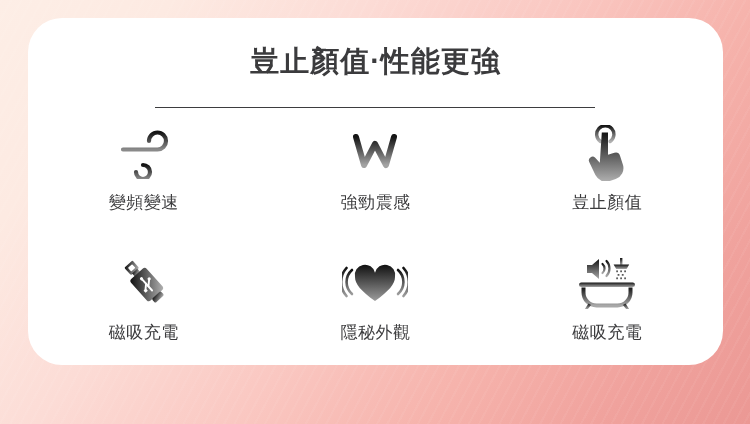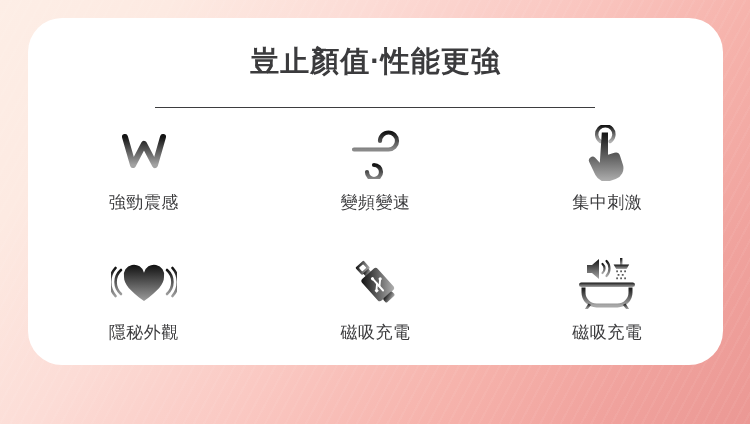--- a/index.html
+++ b/index.html
@@ -121,54 +121,54 @@
   <div class="card">
 
     <div class="title">豈止顏值·性能更強</div>
 
     <div class="divider"></div>
 
     <div class="grid">
 
       <div class="cell">
         <div class="icon-box">
-          <svg width="56" height="46" viewBox="0 0 56 46">
-            <defs>
-              <linearGradient id="g2" x1="0" y1="0" x2="0" y2="1">
-                <stop offset="0%" stop-color="#141414"></stop>
-                <stop offset="100%" stop-color="#a3a3a3"></stop>
-              </linearGradient>
-            </defs>
-            <g fill="none" stroke="url(#g2)" stroke-width="6" stroke-linecap="round" stroke-linejoin="round">
-              <path d="M9 7 L17 35 L28 14 L39 35 L47 7"></path>
-            </g>
-          </svg>
-        </div>
-        <div class="cell-label">強勁震感</div>
-      </div>
-
-      <div class="cell">
-        <div class="icon-box">
           <svg width="62" height="52" viewBox="0 0 62 52">
             <defs>
               <linearGradient id="g1" x1="0" y1="0" x2="0" y2="1">
                 <stop offset="0%" stop-color="#141414"></stop>
                 <stop offset="100%" stop-color="#8a8a8a"></stop>
               </linearGradient>
             </defs>
             <g fill="none" stroke="url(#g1)" stroke-width="4.2" stroke-linecap="round">
               <path d="M8 14 H36"></path>
               <path d="M36 14 a8.5 8.5 0 1 1 8.5 8.5 H10"></path>
               <path d="M12 30 H42"></path>
               <path d="M8 38 H30"></path>
               <path d="M30 38 a7 7 0 1 1 -7 7"></path>
             </g>
           </svg>
         </div>
         <div class="cell-label">變頻變速</div>
+      </div>
+
+      <div class="cell">
+        <div class="icon-box">
+          <svg width="56" height="46" viewBox="0 0 56 46">
+            <defs>
+              <linearGradient id="g2" x1="0" y1="0" x2="0" y2="1">
+                <stop offset="0%" stop-color="#141414"></stop>
+                <stop offset="100%" stop-color="#a3a3a3"></stop>
+              </linearGradient>
+            </defs>
+            <g fill="none" stroke="url(#g2)" stroke-width="6" stroke-linecap="round" stroke-linejoin="round">
+              <path d="M9 7 L17 35 L28 14 L39 35 L47 7"></path>
+            </g>
+          </svg>
+        </div>
+        <div class="cell-label">強勁震感</div>
       </div>
 
       <div class="cell">
         <div class="icon-box">
           <svg width="50" height="56" viewBox="0 0 50 56">
             <defs>
               <linearGradient id="g3" x1="0" y1="0" x2="0" y2="1">
                 <stop offset="0%" stop-color="#141414"></stop>
                 <stop offset="100%" stop-color="#b0b0b0"></stop>
               </linearGradient>
@@ -185,21 +185,54 @@
               l3.0 9.4
               a11.5 11.5 0 0 1 -7.3 14.0
               l-6.2 2.0
               a11.8 11.8 0 0 1 -14.1 -6.0
               l-6.2 -13.0
               a3.8 3.8 0 0 1 6.0 -4.4
               l4.6 5.0
               z"></path>
           </svg>
         </div>
-        <div class="cell-label">集中刺激</div>
+        <div class="cell-label">豈止顏值</div>
+      </div>
+
+      <div class="cell">
+        <div class="icon-box">
+          <svg width="56" height="56" viewBox="0 0 56 56">
+            <defs>
+              <linearGradient id="g5" x1="0.1" y1="0" x2="0.9" y2="1">
+                <stop offset="0%" stop-color="#141414"></stop>
+                <stop offset="100%" stop-color="#adadad"></stop>
+              </linearGradient>
+            </defs>
+            <g transform="rotate(-42 28 28)">
+
+              <rect x="23.5" y="3.5" width="11" height="10" rx="1.2" fill="url(#g5)"></rect>
+              <rect x="26.2" y="6.0" width="5.6" height="5.0" rx="0.8" fill="#ffffff"></rect>
+
+              <rect x="25.5" y="13.0" width="7" height="4" fill="url(#g5)"></rect>
+
+              <rect x="18.5" y="16.5" width="21" height="29" rx="3" fill="url(#g5)"></rect>
+              <rect x="23.0" y="45.0" width="12" height="5.5" rx="1.6" fill="url(#g5)"></rect>
+
+              <g fill="none" stroke="#ffffff" stroke-width="1.9" stroke-linecap="round" stroke-linejoin="round">
+                <path d="M29 24.5 V39"></path>
+                <path d="M29 30 L24 34.5"></path>
+                <path d="M29 33.5 L34 29"></path>
+                <circle cx="29" cy="23.2" r="1.6" fill="#ffffff" stroke="none"></circle>
+                <rect x="22.6" y="33.4" width="3.0" height="3.0" fill="#ffffff" stroke="none"></rect>
+                <circle cx="34.6" cy="28.4" r="1.6" fill="#ffffff" stroke="none"></circle>
+              </g>
+            </g>
+          </svg>
+        </div>
+        <div class="cell-label">磁吸充電</div>
       </div>
 
       <div class="cell">
         <div class="icon-box">
           <svg width="66" height="44" viewBox="0 0 66 44">
             <defs>
               <linearGradient id="g4" x1="0" y1="0" x2="0" y2="1">
                 <stop offset="0%" stop-color="#111111"></stop>
                 <stop offset="100%" stop-color="#9c9c9c"></stop>
               </linearGradient>
@@ -216,53 +249,20 @@
               <path d="M56 9 a16 16 0 0 1 0 24"></path>
               <path d="M61.5 7 a21 21 0 0 1 0 28"></path>
             </g>
           </svg>
         </div>
         <div class="cell-label">隱秘外觀</div>
       </div>
 
       <div class="cell">
         <div class="icon-box">
-          <svg width="56" height="56" viewBox="0 0 56 56">
-            <defs>
-              <linearGradient id="g5" x1="0.1" y1="0" x2="0.9" y2="1">
-                <stop offset="0%" stop-color="#141414"></stop>
-                <stop offset="100%" stop-color="#adadad"></stop>
-              </linearGradient>
-            </defs>
-            <g transform="rotate(-42 28 28)">
-
-              <rect x="23.5" y="3.5" width="11" height="10" rx="1.2" fill="url(#g5)"></rect>
-              <rect x="26.2" y="6.0" width="5.6" height="5.0" rx="0.8" fill="#ffffff"></rect>
-
-              <rect x="25.5" y="13.0" width="7" height="4" fill="url(#g5)"></rect>
-
-              <rect x="18.5" y="16.5" width="21" height="29" rx="3" fill="url(#g5)"></rect>
-              <rect x="23.0" y="45.0" width="12" height="5.5" rx="1.6" fill="url(#g5)"></rect>
-
-              <g fill="none" stroke="#ffffff" stroke-width="1.9" stroke-linecap="round" stroke-linejoin="round">
-                <path d="M29 24.5 V39"></path>
-                <path d="M29 30 L24 34.5"></path>
-                <path d="M29 33.5 L34 29"></path>
-                <circle cx="29" cy="23.2" r="1.6" fill="#ffffff" stroke="none"></circle>
-                <rect x="22.6" y="33.4" width="3.0" height="3.0" fill="#ffffff" stroke="none"></rect>
-                <circle cx="34.6" cy="28.4" r="1.6" fill="#ffffff" stroke="none"></circle>
-              </g>
-            </g>
-          </svg>
-        </div>
-        <div class="cell-label">磁吸充電</div>
-      </div>
-
-      <div class="cell">
-        <div class="icon-box">
           <svg width="64" height="54" viewBox="0 0 64 54">
             <defs>
               <linearGradient id="g6" x1="0" y1="0" x2="0" y2="1">
                 <stop offset="0%" stop-color="#141414"></stop>
                 <stop offset="100%" stop-color="#a8a8a8"></stop>
               </linearGradient>
             </defs>
 
             <path fill="url(#g6)" d="M12 9 h5 l7 -6 v20 l-7 -6 h-5 z"></path>
             <g fill="none" stroke="url(#g6)" stroke-width="2.2" stroke-linecap="round">

